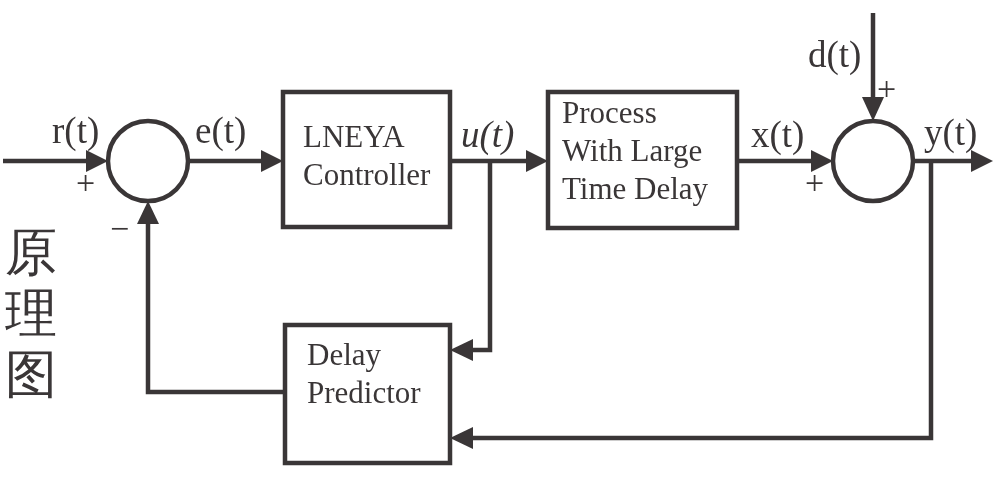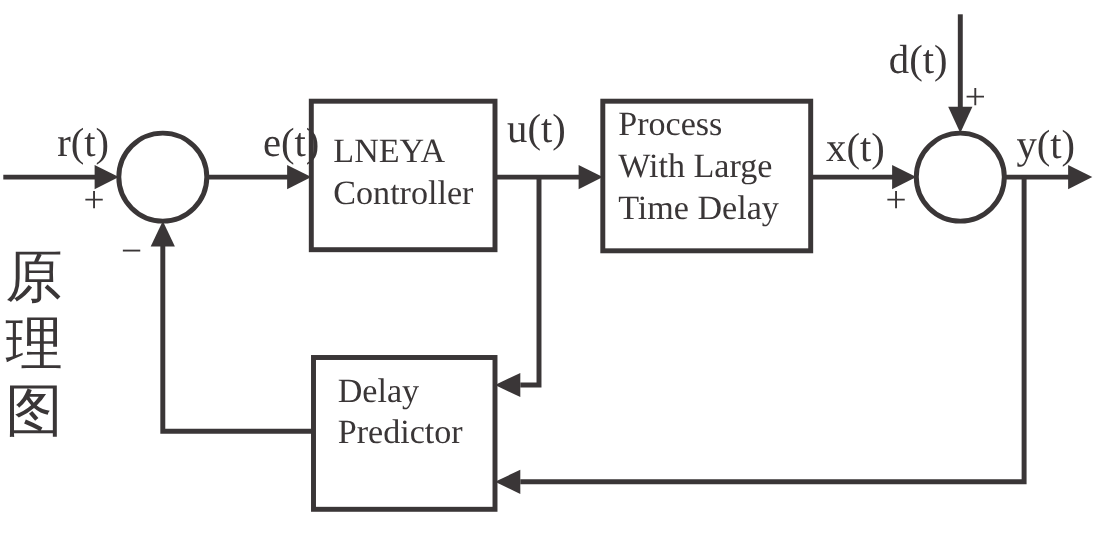--- a/index.html
+++ b/index.html
@@ -96,22 +96,22 @@
 
   <div class="block-label" style="left:303px; top:118px;">LNEYA
 Controller</div>
   <div class="block-label" style="left:562px; top:94px;">Process
 With Large
 Time Delay</div>
   <div class="block-label" style="left:307px; top:336px;">Delay
 Predictor</div>
 
   <span class="lbl" style="left:12px;  top:112px;margin-left:40px;">r(t)</span>
-  <span class="lbl" style="left:195px; top:112px;margin-left:44px;">e(t)</span>
-  <span class="lbl" style="left:461px; top:99px;">u(t)</span>
+  <span class="lbl" style="left:195px; top:112px;">e(t)</span>
+  <span class="lbl" style="left:461px; top:116px;font-style:italic;">u(t)</span>
   <span class="lbl" style="left:751px; top:116px;">x(t)</span>
   <span class="lbl" style="left:924px; top:114px;font-family:Liberation Serif, serif;">y(t)</span>
   <span class="lbl" style="left:808px; top:36px;">d(t)</span>
 
 
   <span class="lbl sign" style="left:76px;  top:166px;">+</span>
   <span class="lbl sign" style="left:110px; top:212px;">−</span>
   <span class="lbl sign" style="left:805px; top:166px;">+</span>
   <span class="lbl sign" style="left:877px; top:72px;">+</span>
 

